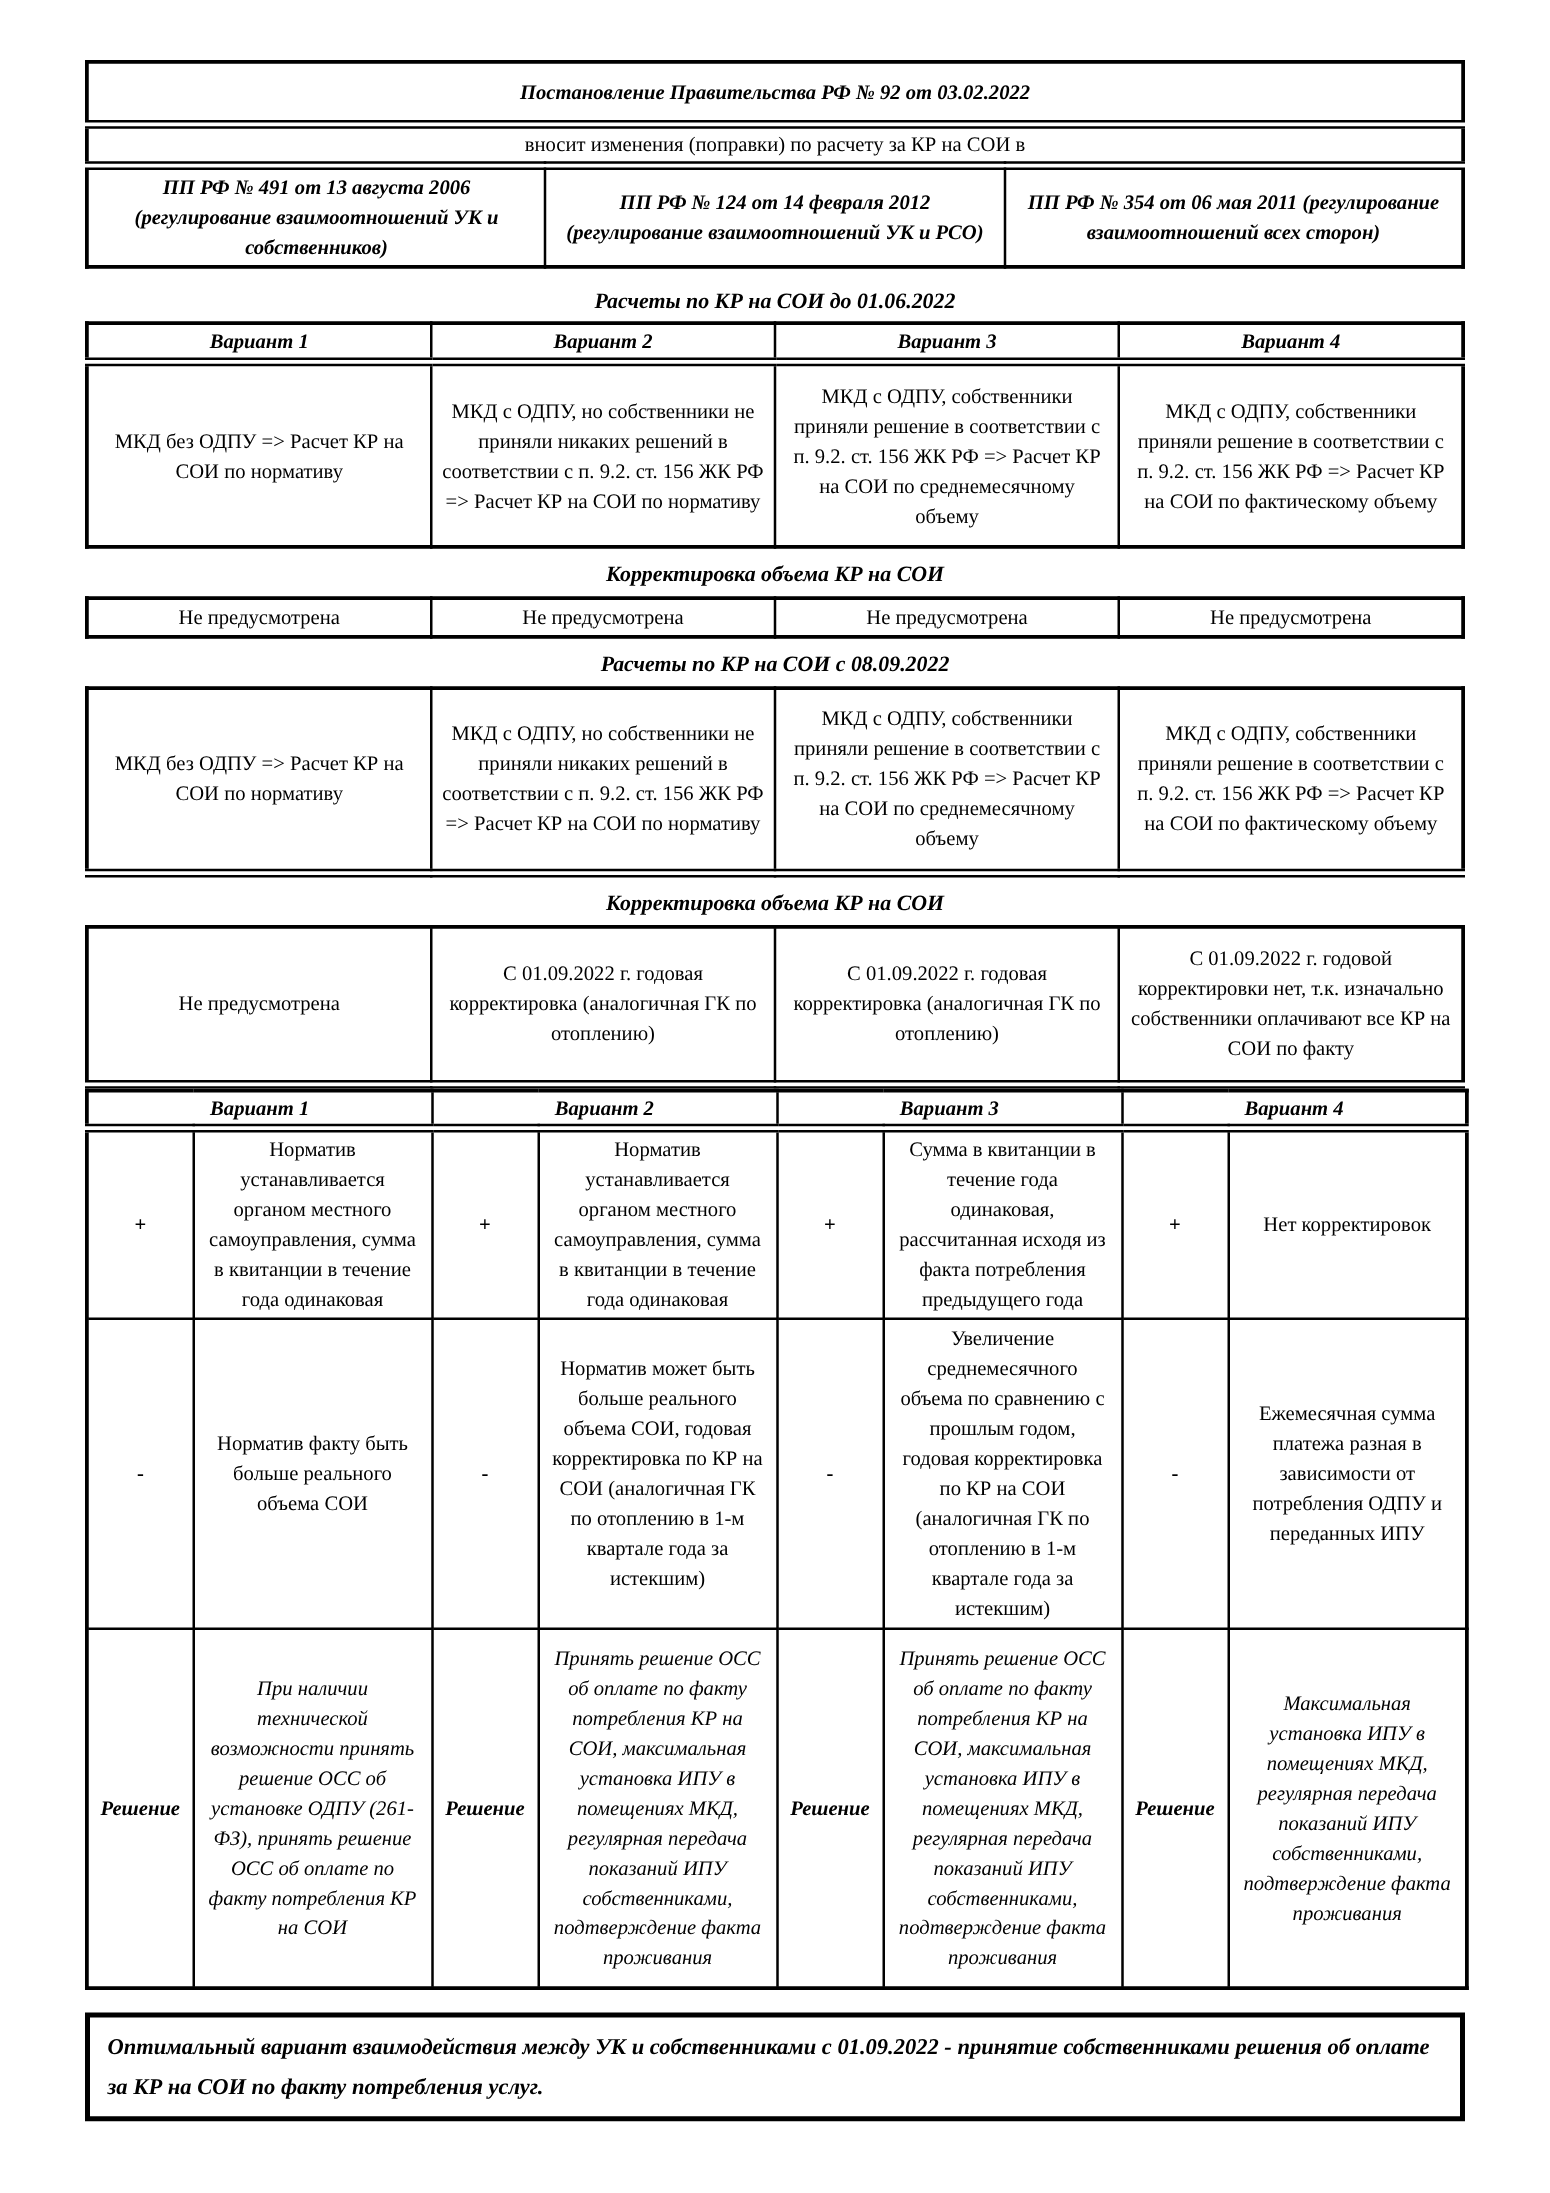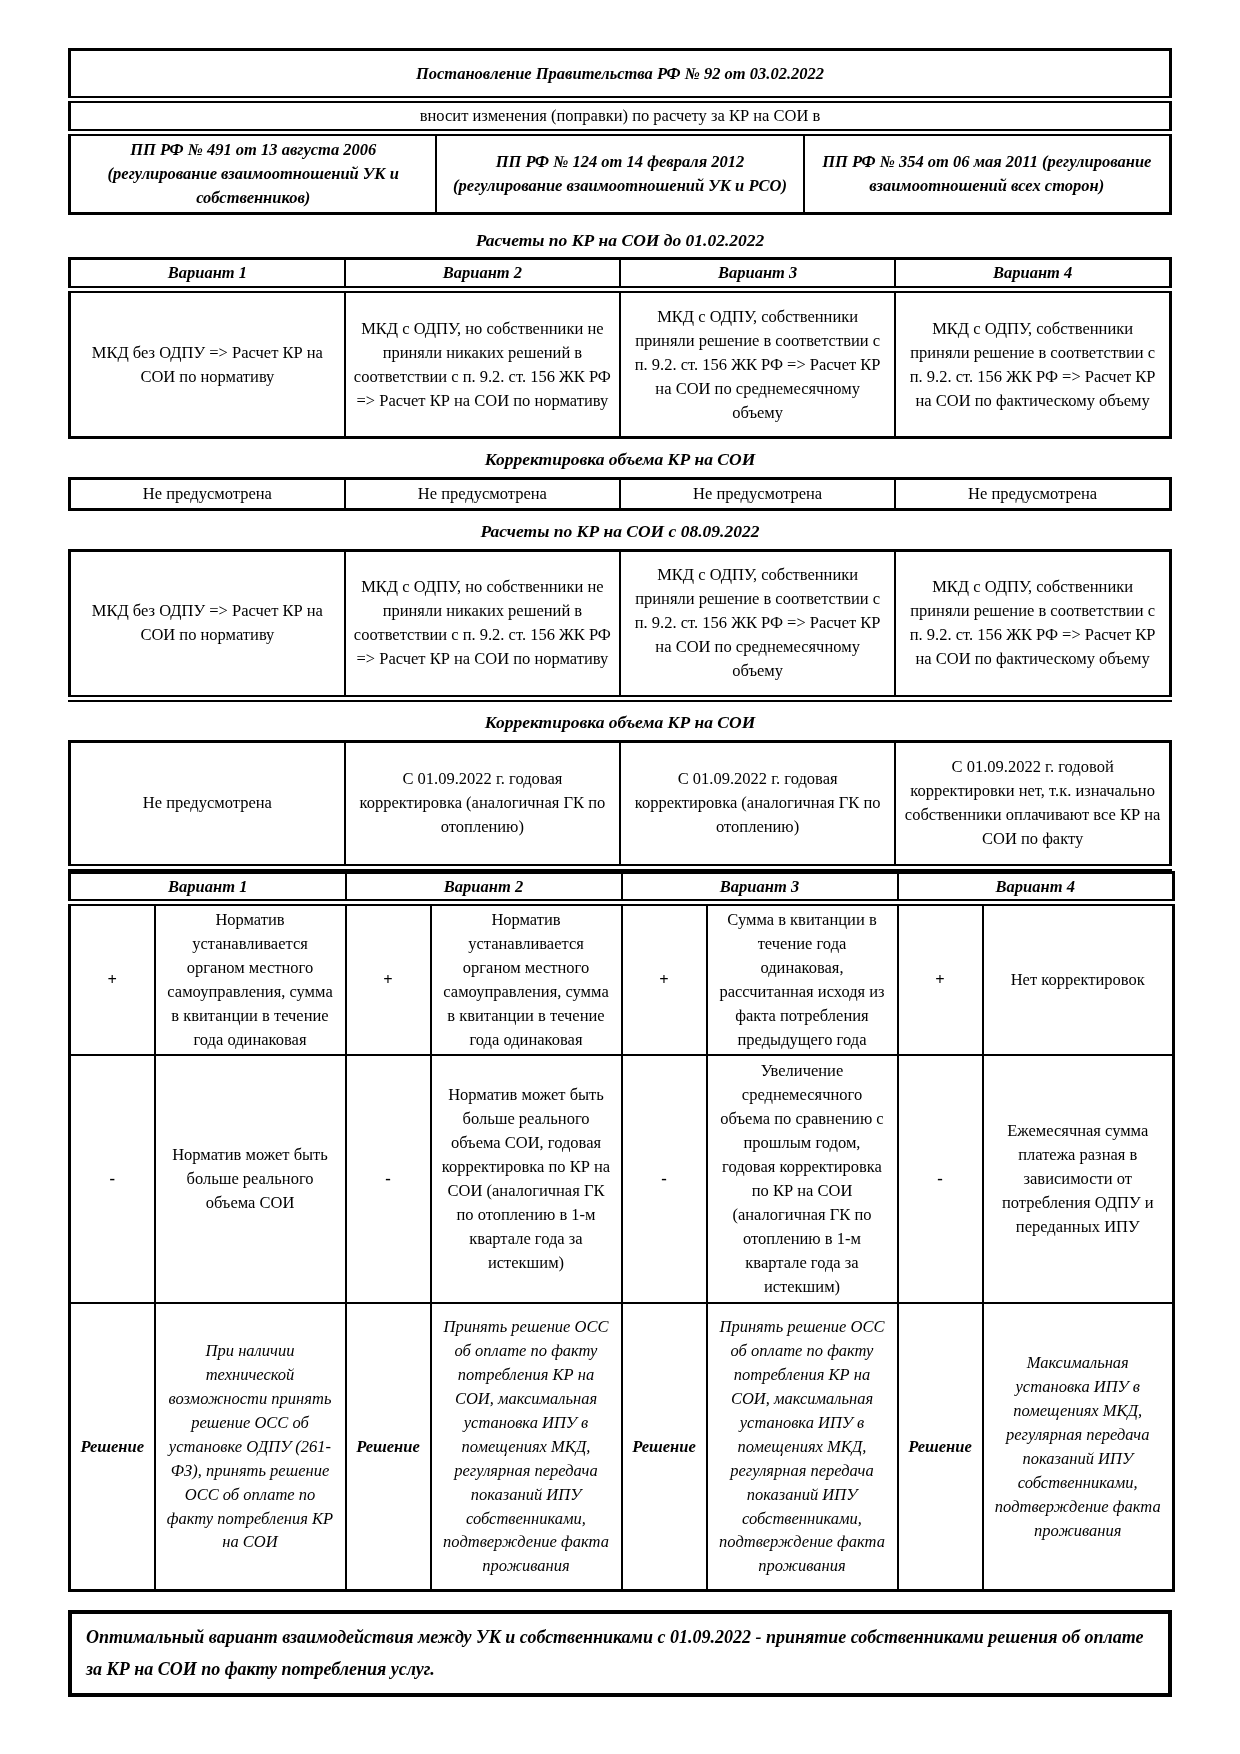--- a/index.html
+++ b/index.html
@@ -115,21 +115,21 @@
       <td colspan="3" class="subtitle-cell">вносит изменения (поправки) по расчету за КР на СОИ в</td>
     </tr>
     <tr>
       <td class="decree-cell">ПП РФ № 491 от 13 августа 2006 (регулирование взаимоотношений УК и собственников)</td>
       <td class="decree-cell">ПП РФ № 124 от 14 февраля 2012 (регулирование взаимоотношений УК и РСО)</td>
       <td class="decree-cell">ПП РФ № 354 от 06 мая 2011 (регулирование взаимоотношений всех сторон)</td>
     </tr>
   </tbody>
     </table>
 
-  <div class="sec-title first">Расчеты по КР на СОИ до 01.02.2022</div>
+  <div class="sec-title first">Расчеты по КР на СОИ до 01.06.2022</div>
   <table class="tbl">
     <colgroup>
         <col style="width:25%">
         <col style="width:25%">
         <col style="width:25%">
         <col style="width:25%">
       </colgroup>
     <tbody>
         <tr>
       <td class="vhead">Вариант 1</td>
@@ -223,21 +223,21 @@
       <td class="pc-text">Норматив устанавливается органом местного самоуправления, сумма в квитанции в течение года одинаковая</td>
       <td class="sym-cell">+</td>
       <td class="pc-text">Норматив устанавливается органом местного самоуправления, сумма в квитанции в течение года одинаковая</td>
       <td class="sym-cell">+</td>
       <td class="pc-text">Сумма в квитанции в течение года одинаковая, рассчитанная исходя из факта потребления предыдущего года</td>
       <td class="sym-cell">+</td>
       <td class="pc-text">Нет корректировок</td>
     </tr>
     <tr class="row-minus">
       <td class="sym-cell">-</td>
-      <td class="pc-text">Норматив может быть больше реального объема СОИ</td>
+      <td class="pc-text">Норматив факту быть больше реального объема СОИ</td>
       <td class="sym-cell">-</td>
       <td class="pc-text">Норматив может быть больше реального объема СОИ, годовая корректировка по КР на СОИ (аналогичная ГК по отоплению в 1-м квартале года за истекшим)</td>
       <td class="sym-cell">-</td>
       <td class="pc-text">Увеличение среднемесячного объема по сравнению с прошлым годом, годовая корректировка по КР на СОИ (аналогичная ГК по отоплению в 1-м квартале года за истекшим)</td>
       <td class="sym-cell">-</td>
       <td class="pc-text">Ежемесячная сумма платежа разная в зависимости от потребления ОДПУ и переданных ИПУ</td>
     </tr>
     <tr class="row-solution">
       <td class="sym-word">Решение</td>
       <td class="pc-text">При наличии технической возможности принять решение ОСС об установке ОДПУ (261-ФЗ), принять решение ОСС об оплате по факту потребления КР на СОИ</td>

